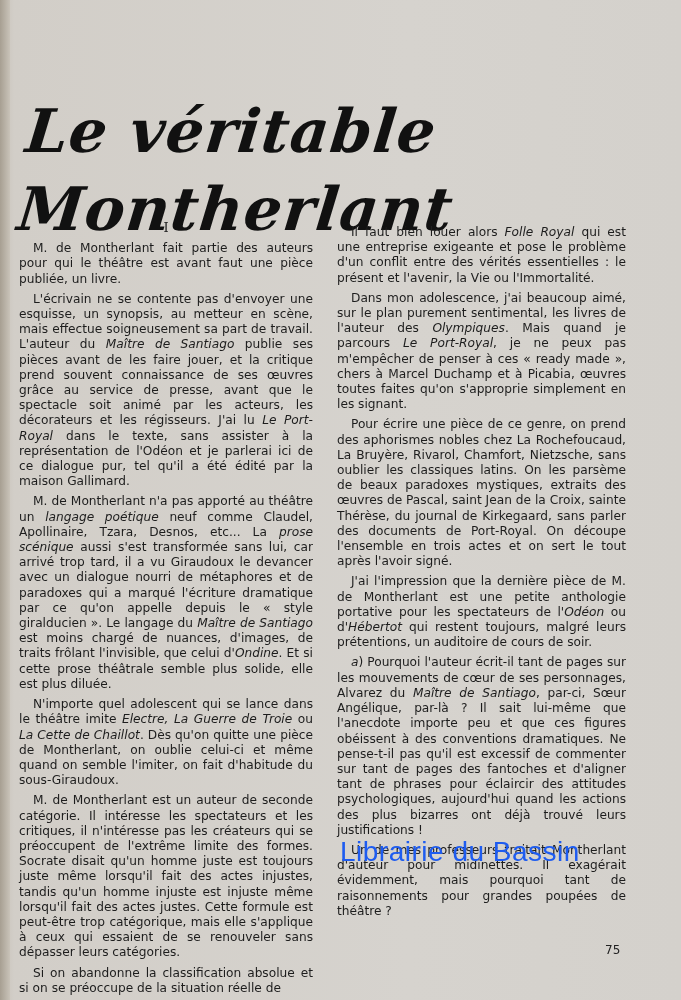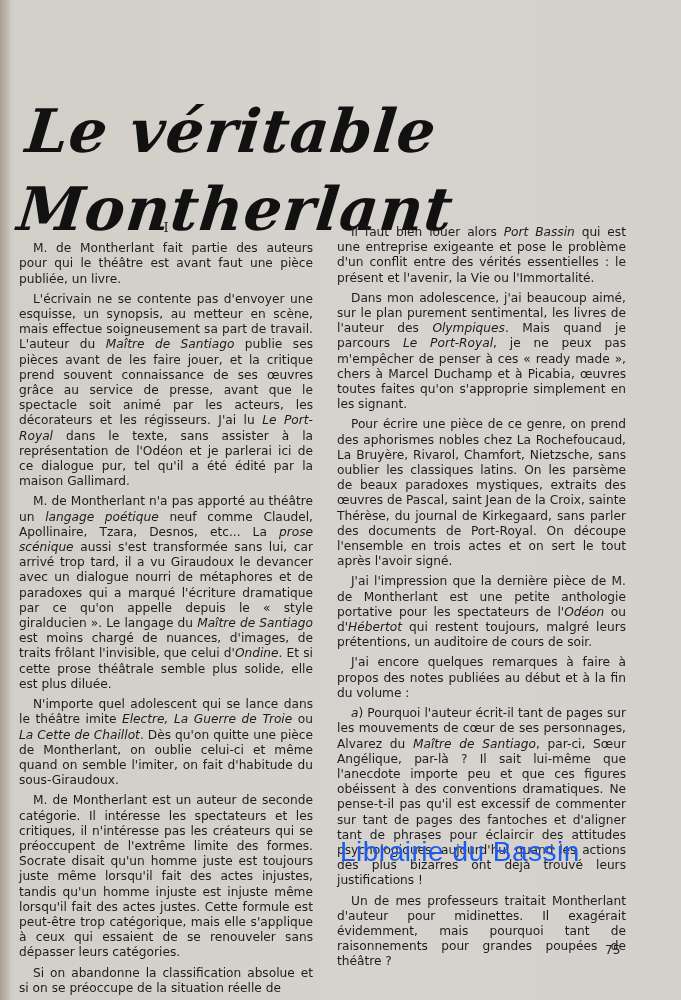--- a/index.html
+++ b/index.html
@@ -72,25 +72,24 @@
     <div class="section-head">I</div>
     <p>M. de Montherlant fait partie des auteurs pour qui le théâtre est avant faut une pièce publiée, un livre.</p>
     <p><span>L'écrivain ne se contente pas d'envoyer une esquisse, un synopsis, au metteur en scène, mais effectue soigneusement sa part de travail. L'auteur du </span><i>Maître de Santiago</i><span> publie ses pièces avant de les faire jouer, et la critique prend souvent connaissance de ses œuvres grâce au service de presse, avant que le spectacle soit animé par les acteurs, les décorateurs et les régisseurs. J'ai lu </span><i>Le Port-Royal</i><span> dans le texte, sans assister à la représentation de l'Odéon et je parlerai ici de ce dialogue pur, tel qu'il a été édité par la maison Gallimard.</span></p>
     <p><span>M. de Montherlant n'a pas apporté au théâtre un </span><i>langage poétique</i><span> neuf comme Claudel, Apollinaire, Tzara, Desnos, etc... La </span><i>prose scénique</i><span> aussi s'est transformée sans lui, car arrivé trop tard, il a vu Giraudoux le devancer avec un dialogue nourri de métaphores et de paradoxes qui a marqué l'écriture dramatique par ce qu'on appelle depuis le « style giralducien ». Le langage du </span><i>Maître de Santiago</i><span> est moins chargé de nuances, d'images, de traits frôlant l'invisible, que celui d'</span><i>Ondine</i><span>. Et si cette prose théâtrale semble plus solide, elle est plus diluée.</span></p>
     <p><span>N'importe quel adolescent qui se lance dans le théâtre imite </span><i>Electre, La Guerre de Troie</i><span> ou </span><i>La Cette de Chaillot</i><span>. Dès qu'on quitte une pièce de Montherlant, on oublie celui-ci et même quand on semble l'imiter, on fait d'habitude du sous-Giraudoux.</span></p>
     <p>M. de Montherlant est un auteur de seconde catégorie. Il intéresse les spectateurs et les critiques, il n'intéresse pas les créateurs qui se préoccupent de l'extrême limite des formes. Socrate disait qu'un homme juste est toujours juste même lorsqu'il fait des actes injustes, tandis qu'un homme injuste est injuste même lorsqu'il fait des actes justes. Cette formule est peut-être trop catégorique, mais elle s'applique à ceux qui essaient de se renouveler sans dépasser leurs catégories.</p>
     <p>Si on abandonne la classification absolue et si on se préoccupe de la situation réelle de</p>
   </div>
 
   <div class="col col-right">
-    <p><span>Il faut bien louer alors </span><i>Port Bassin</i><span> qui est une entreprise exigeante et pose le problème d'un conflit entre des vérités essentielles : le présent et l'avenir, la Vie ou l'Immortalité.</span></p>
+    <p><span>Il faut bien louer alors </span><i>Folle Royal</i><span> qui est une entreprise exigeante et pose le problème d'un conflit entre des vérités essentielles : le présent et l'avenir, la Vie ou l'Immortalité.</span></p>
     <p><span>Dans mon adolescence, j'ai beaucoup aimé, sur le plan purement sentimental, les livres de l'auteur des </span><i>Olympiques</i><span>. Mais quand je parcours </span><i>Le Port-Royal</i><span>, je ne peux pas m'empêcher de penser à ces « ready made », chers à Marcel Duchamp et à Picabia, œuvres toutes faites qu'on s'approprie simplement en les signant.</span></p>
     <p>Pour écrire une pièce de ce genre, on prend des aphorismes nobles chez La Rochefoucaud, La Bruyère, Rivarol, Chamfort, Nietzsche, sans oublier les classiques latins. On les parsème de beaux paradoxes mystiques, extraits des œuvres de Pascal, saint Jean de la Croix, sainte Thérèse, du journal de Kirkegaard, sans parler des documents de Port-Royal. On découpe l'ensemble en trois actes et on sert le tout après l'avoir signé.</p>
     <p><span>J'ai l'impression que la dernière pièce de M. de Montherlant est une petite anthologie portative pour les spectateurs de l'</span><i>Odéon</i><span> ou d'</span><i>Hébertot</i><span> qui restent toujours, malgré leurs prétentions, un auditoire de cours de soir.</span></p>
-    <p>J'ai encore quelques remarques à faire à propos des notes publiées au début et à la fin du volume :</p>
     <p class="item"><i>a</i><span>) Pourquoi l'auteur écrit-il tant de pages sur les mouvements de cœur de ses personnages, Alvarez du </span><i>Maître de Santiago</i><span>, par-ci, Sœur Angélique, par-là ? Il sait lui-même que l'anecdote importe peu et que ces figures obéissent à des conventions dramatiques. Ne pense-t-il pas qu'il est excessif de commenter sur tant de pages des fantoches et d'aligner tant de phrases pour éclaircir des attitudes psychologiques, aujourd'hui quand les actions des plus bizarres ont déjà trouvé leurs justifications !</span></p>
     <p>Un de mes professeurs traitait Montherlant d'auteur pour midinettes. Il exagérait évidemment, mais pourquoi tant de raisonnements pour grandes poupées de théâtre ?</p>
 
   </div>
 
   <div class="watermark">Librairie du Bassin</div>
   <div class="page-number">75</div>
 </div>
 
 </body></html>

